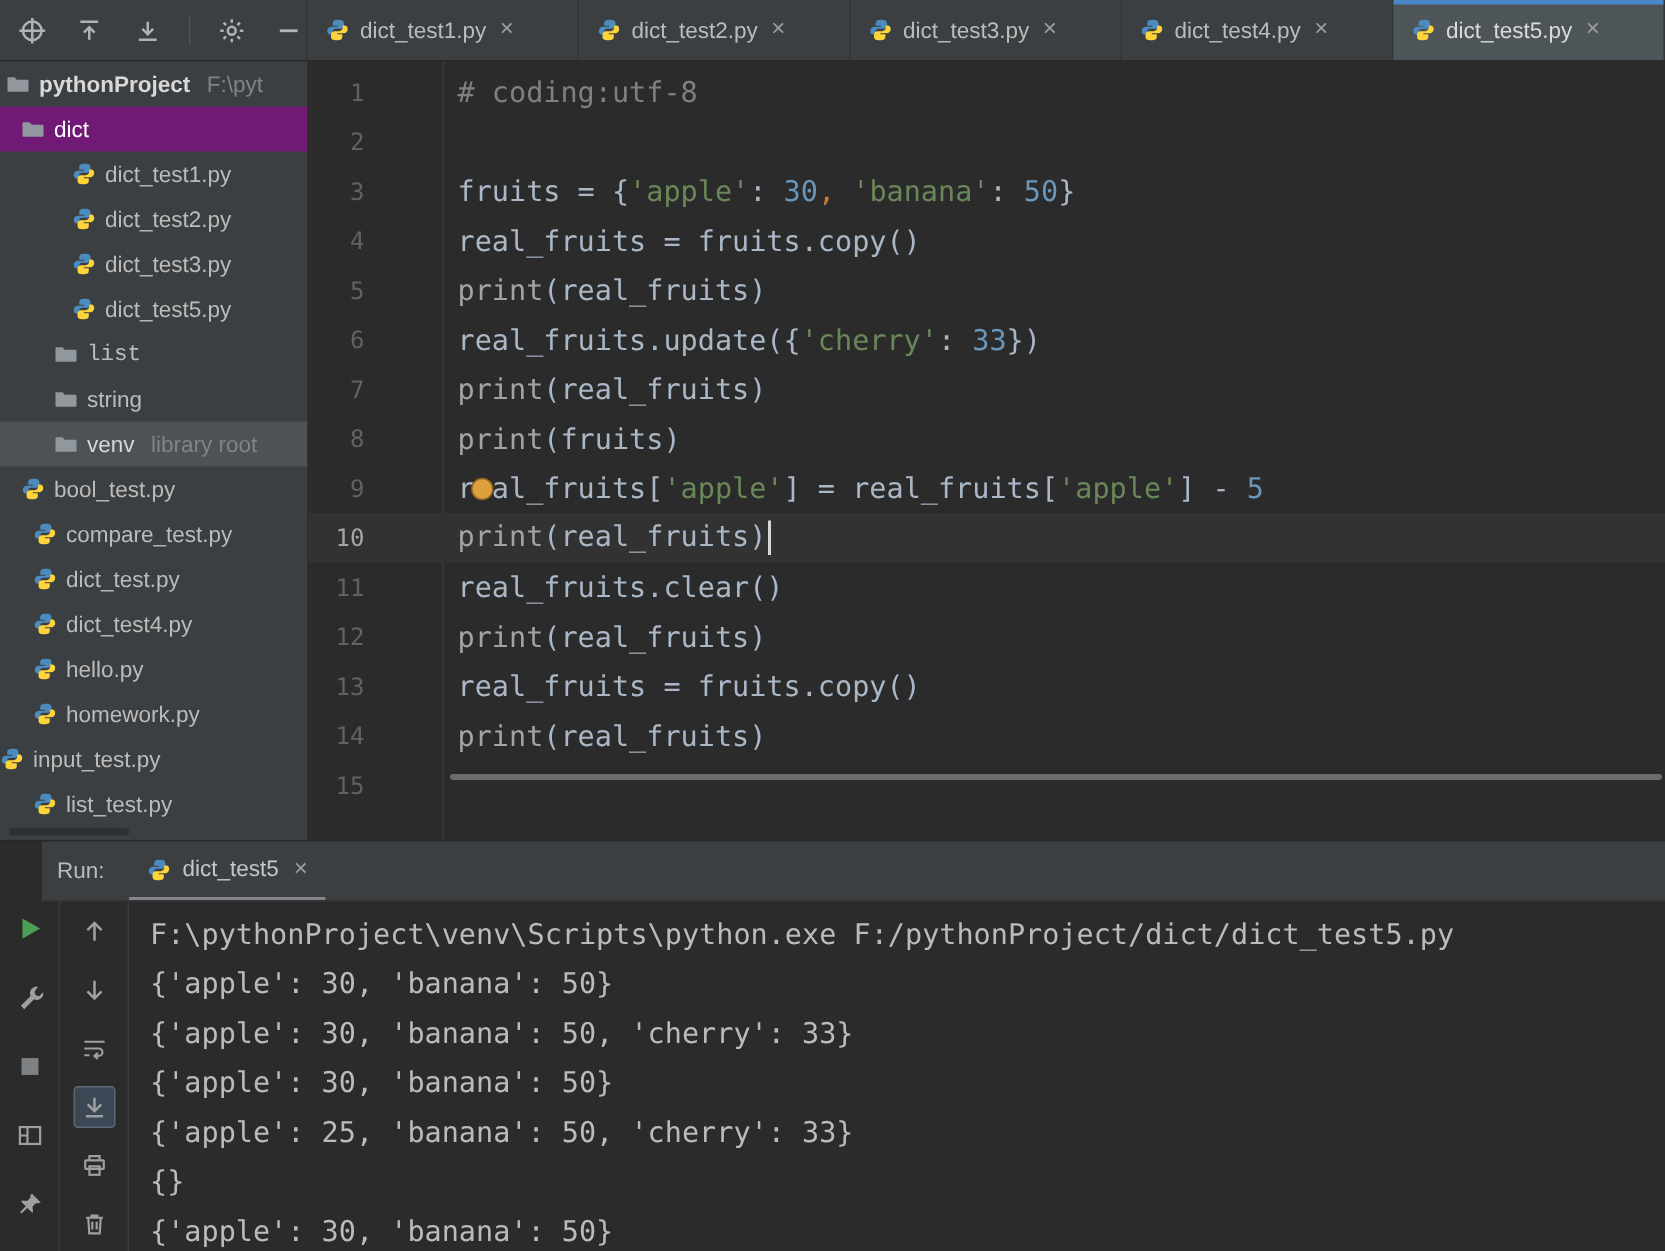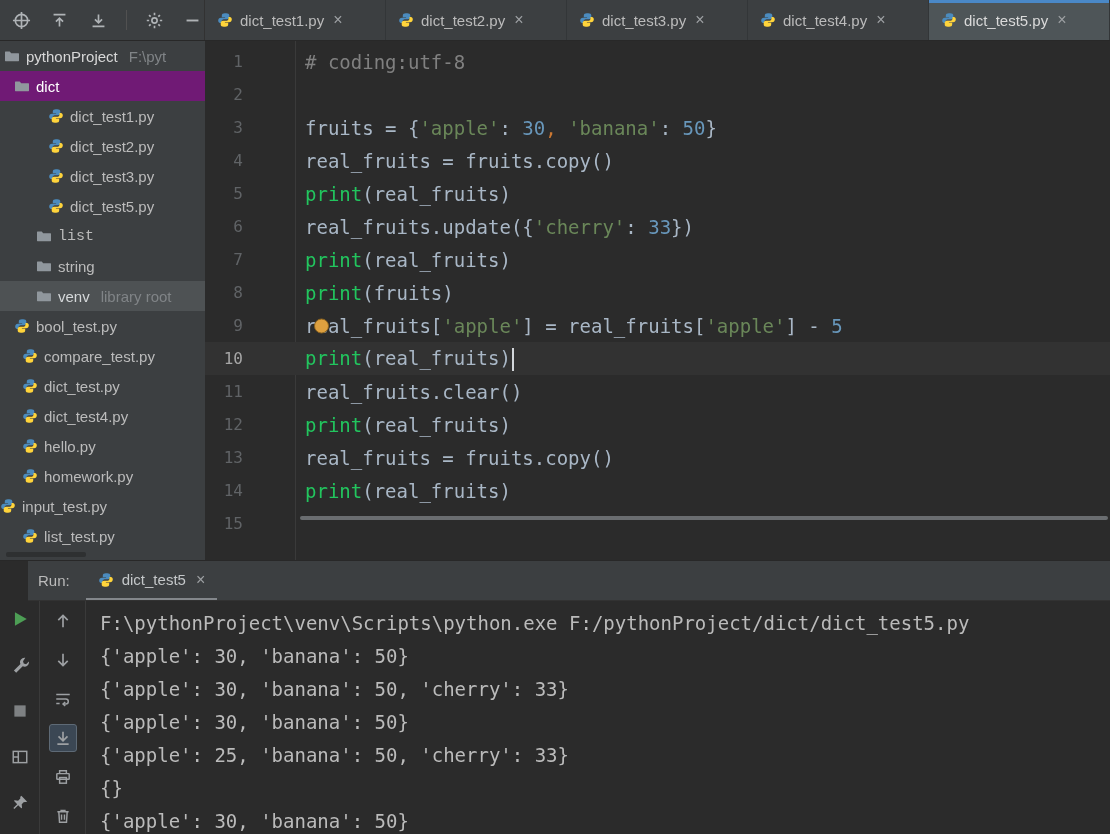--- a/index.html
+++ b/index.html
@@ -18,37 +18,37 @@
   .tab.active{background:#4E5558;color:#DADADA;}
   .tab.active::before{content:"";position:absolute;left:0;right:0;top:0;height:3px;background:#4A88C7;}
   .tab .close{color:#9DA0A3;font-size:16px;margin-left:2px;}
   .ic{display:inline-flex;width:16px;height:16px;flex-shrink:0;}
   .ic svg{width:16px;height:16px;display:block;}
 
   
   .project{position:absolute;top:41px;left:0;width:205px;bottom:274px;background:#3C3F41;overflow:hidden;font-size:15px;color:#BBBBBB;}
   .prow{height:30px;display:flex;align-items:center;gap:6px;white-space:nowrap;cursor:default;}
   .prow .tlabel{color:#BBBBBB;}
-  .prow.root .tlabel{font-weight:normal;color:#D8D8D8;}
+  .prow.root .tlabel{font-weight:bold;color:#D8D8D8;}
   .tsuffix{color:#808487;margin-left:5px;}
   .prow.selected{background:#701a75;}
   .prow.selected .tlabel{color:#FFFFFF;}
   .prow.highlight{background:#4E5254;}
   .prow.highlight .tlabel{color:#D5D8DA;}
   .proj-hscroll{position:absolute;bottom:3px;left:6px;width:80px;height:5px;background:#2E3031;border-radius:2px;}
 
   
   .editor{position:absolute;top:41px;left:205px;right:0;bottom:274px;background:#2B2B2B;font-family:"DejaVu Sans Mono","Liberation Mono",monospace;font-size:19px;overflow:hidden;padding-top:4px;}
   .gutter-line{position:absolute;left:90px;top:0;bottom:0;width:1px;background:#3A3A3A;}
   .eline{display:flex;height:33px;align-items:center;position:relative;}
   .eline.current{background:#323232;}
   .gut{width:90px;flex-shrink:0;text-align:right;padding-right:52px;color:#606366;font-size:16px;}
   .eline.current .gut{color:#A6A6A6;}
   .codeln{padding-left:10px;white-space:pre;z-index:1;}
-  .df{color:#A9B7C6}.cm{color:#808080}.st{color:#6A8759}.nm{color:#6897BB}.bi{color:#22c55e}.pn{color:#CC7832}
+  .df{color:#A9B7C6}.cm{color:#808080}.st{color:#6A8759}.nm{color:#6897BB}.bi{color:#a3a3a3}.pn{color:#CC7832}
   .caret{display:inline-block;width:2px;height:23px;background:#D3D6DA;vertical-align:middle;margin-left:1px;}
   .bulb{position:absolute;left:109px;top:50%;transform:translateY(-50%);width:15px;height:15px;border-radius:50%;background:#DEA03F;border:1px solid #8C6420;z-index:3;}
   .editor-hscroll{position:absolute;top:475px;left:95px;right:2px;height:4px;background:#75797C;border-radius:2px;opacity:.85;}
 
   
   .runpanel{position:absolute;left:0;right:0;top:560px;bottom:0;background:#2B2B2B;border-top:1px solid #282828;}
   .run-header{height:40px;background:#3C3F41;display:flex;align-items:center;border-bottom:1px solid #323232;margin-left:28px;}
   .run-label{color:#BBBBBB;font-size:15px;padding:0 16px 0 10px;}
   .run-tab{display:flex;align-items:center;gap:8px;height:100%;padding:0 12px;color:#C4C7C9;font-size:15px;border-bottom:2px solid #83878B;}
   .run-tab .close{color:#9DA0A3;font-size:16px;margin-left:2px;}

